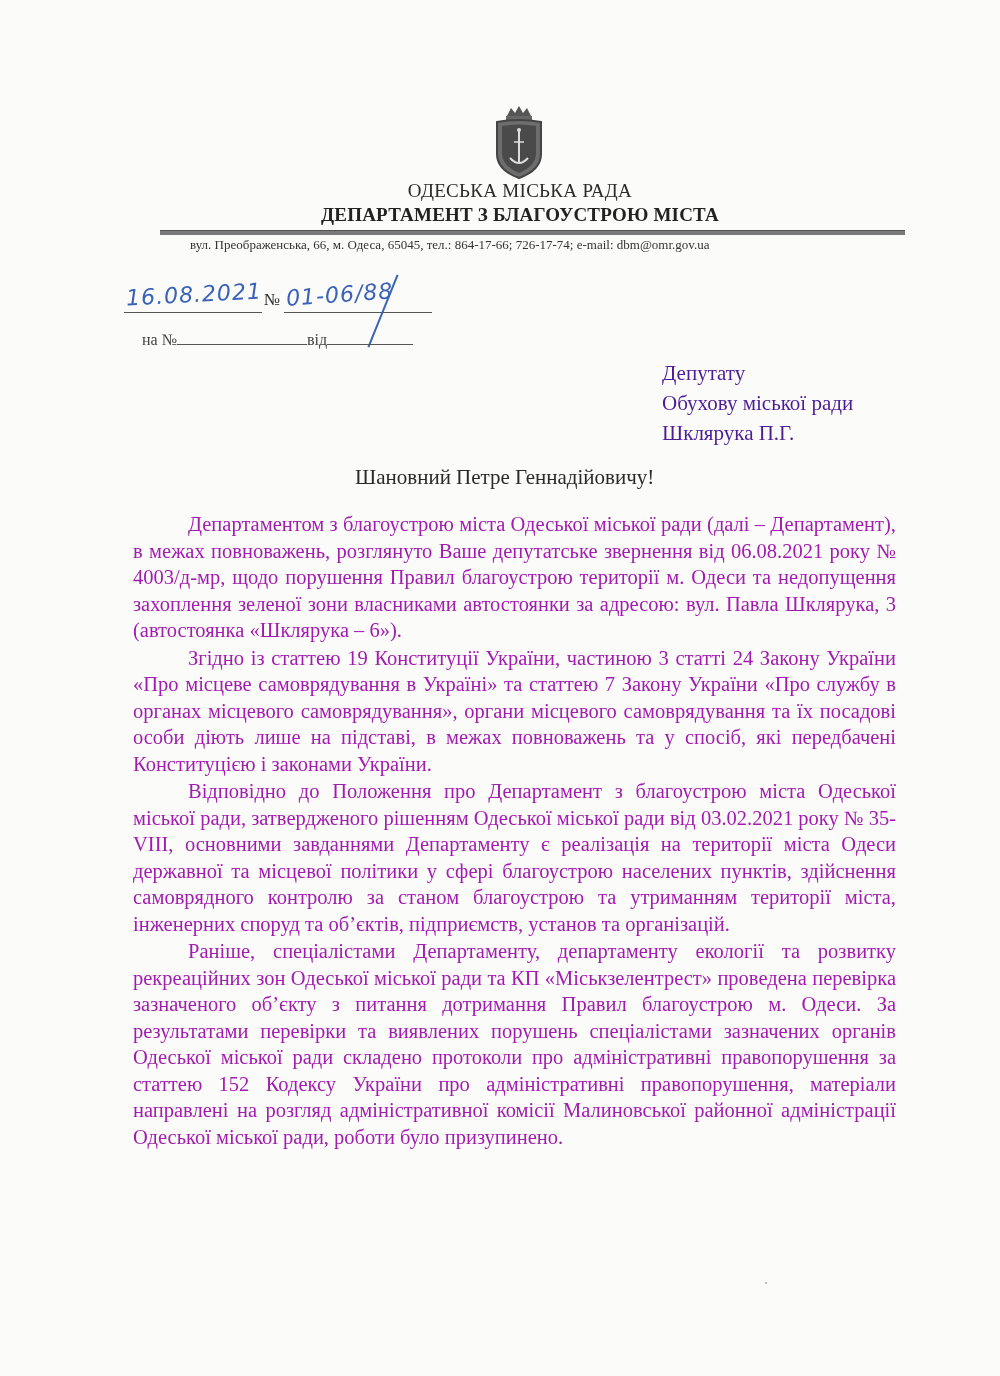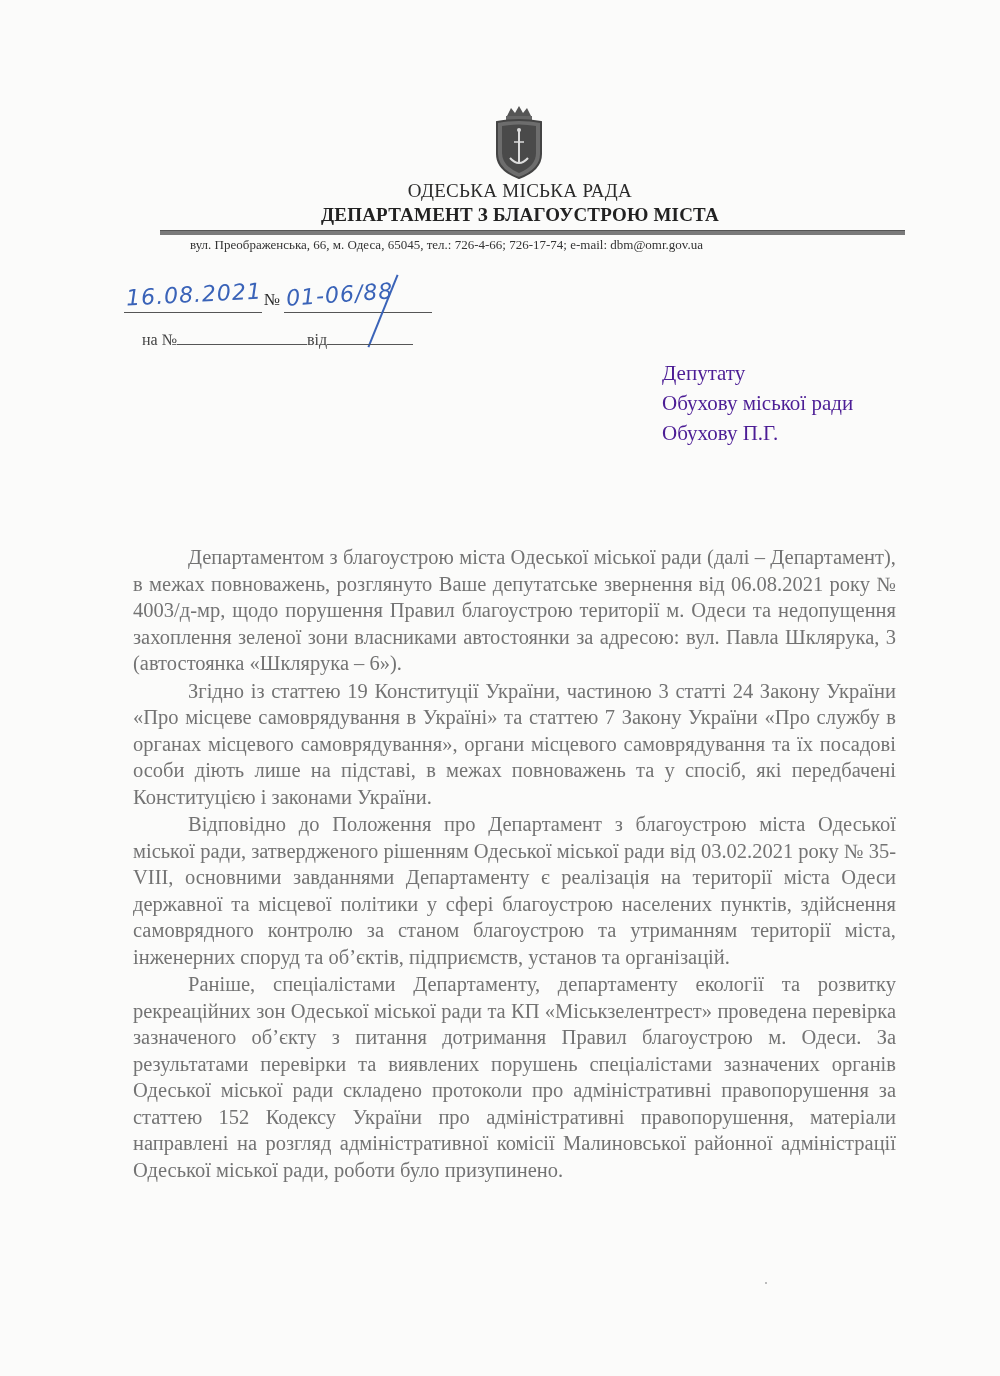--- a/index.html
+++ b/index.html
@@ -18,21 +18,21 @@
   .hand.date { left: 8px; top: 2px; transform: rotate(-3deg); }
   .hand.num { left: 168px; top: 2px; transform: rotate(-4deg); }
   .slash { position: absolute; left: 264px; top: -8px; width: 2px; height: 78px; background: #3a63b8; transform: rotate(22deg); }
   .ulines { position: absolute; border-bottom: 1px solid #555; height: 0; }
   .numsign { position: absolute; left: 146px; top: 10px; font-size: 17px; }
   .onnum { position: absolute; left: 142px; top: 330px; font-size: 16px; color: #444; }
   .onnum .fill { display: inline-block; width: 130px; border-bottom: 1px solid #555; height: 14px; vertical-align: baseline; }
   .onnum .fill2 { display: inline-block; width: 86px; border-bottom: 1px solid #555; height: 14px; vertical-align: baseline; }
   .addressee { position: absolute; left: 662px; top: 358px; font-size: 21px; line-height: 30px; color: #4c1d95; }
   .greeting { position: absolute; top: 465px; left: 355px; font-size: 21px; color: #2a2a2a; }
-  .body { position: absolute; left: 133px; top: 544px; width: 763px; font-size: 20.5px; line-height: 26.5px; text-align: justify; color: #737373; }
+  .body { position: absolute; left: 133px; top: 511px; width: 763px; font-size: 20.5px; line-height: 26.5px; text-align: justify; color: #a21caf; }
   .body p { margin: 0 0 1px 0; text-indent: 55px; }
   .faint { position: absolute; left: 765px; top: 1282px; width: 2px; height: 2px; background: #bbb; }
 </style>
 </head>
 <body>
 
 <div class="page">
 
   <svg class="emblem" viewBox="0 0 56 76">
     <path d="M16 12 L20 4 L24 9 L28 2 L32 9 L36 4 L40 12 Z" fill="#555"></path>
@@ -41,41 +41,42 @@
     <path d="M11 22 Q28 19 45 22 L45 49 Q45 62 28 69 Q11 62 11 49 Z" fill="#4a4a4a"></path>
     <line x1="28" y1="27" x2="28" y2="58" stroke="#ddd" stroke-width="2"></line>
     <circle cx="28" cy="26" r="2" fill="#ddd"></circle>
     <path d="M19 54 Q28 64 37 54" fill="none" stroke="#ddd" stroke-width="2"></path>
     <line x1="23" y1="38" x2="33" y2="38" stroke="#ddd" stroke-width="1.5"></line>
   </svg>
 
   <div class="council">ОДЕСЬКА МІСЬКА РАДА</div>
   <div class="dept">ДЕПАРТАМЕНТ З БЛАГОУСТРОЮ МІСТА</div>
   <div class="rule"></div>
-  <div class="contacts">вул. Преображенська, 66, м. Одеса, 65045,  тел.: 726-4-66; 726-17-74; e-mail: dbm@omr.gov.ua</div>
+  <div class="contacts">вул. Преображенська, 66, м. Одеса, 65045,  тел.: 864-17-66; 726-17-74; e-mail: dbm@omr.gov.ua</div>
 
   <div class="regline">
     <div class="ulines" style="left:6px; top:32px; width:138px;"></div>
     <span class="hand date">16.08.2021</span>
     <span class="numsign">№</span>
     <div class="ulines" style="left:166px; top:32px; width:148px;"></div>
     <span class="hand num">01-06/88</span>
     <div class="slash"></div>
   </div>
 
   <div class="onnum">
     <span>на №</span><span class="fill"></span><span>від</span><span class="fill2"></span>
   </div>
 
   <div class="addressee">
     <div>Депутату</div>
     <div>Обухову міської ради</div>
-    <div>Обухову П.Г.</div>
+    <div>Шклярука П.Г.</div>
   </div>
 
+  <div class="greeting">Шановний Петре Геннадійовичу!</div>
 
   <div class="body">
     <p>Департаментом з благоустрою міста Одеської міської ради (далі – Департамент), в межах повноважень, розглянуто Ваше депутатське звернення від 06.08.2021 року № 4003/д-мр, щодо порушення Правил благоустрою території м. Одеси та недопущення захоплення зеленої зони власниками автостоянки за адресою: вул. Павла Шклярука, 3 (автостоянка «Шклярука – 6»).</p>
     <p>Згідно із статтею 19 Конституції України, частиною 3 статті 24 Закону України «Про місцеве самоврядування в Україні» та статтею 7 Закону України «Про службу в органах місцевого самоврядування», органи місцевого самоврядування та їх посадові особи діють лише на підставі, в межах повноважень та у спосіб, які передбачені Конституцією і законами України.</p>
     <p>Відповідно до Положення про Департамент з благоустрою міста Одеської міської ради, затвердженого рішенням Одеської міської ради від 03.02.2021 року № 35-VIII, основними завданнями Департаменту є реалізація на території міста Одеси державної та місцевої політики у сфері благоустрою населених пунктів, здійснення самоврядного контролю за станом благоустрою та утриманням території міста, інженерних споруд та об’єктів, підприємств, установ та організацій.</p>
     <p>Раніше, спеціалістами Департаменту, департаменту екології та розвитку рекреаційних зон Одеської міської ради та КП «Міськзелентрест» проведена перевірка зазначеного об’єкту з питання дотримання Правил благоустрою м. Одеси. За результатами перевірки та виявлених порушень спеціалістами зазначених органів Одеської міської ради складено протоколи про адміністративні правопорушення за статтею 152 Кодексу України про адміністративні правопорушення, матеріали направлені на розгляд адміністративної комісії Малиновської районної адміністрації Одеської міської ради, роботи було призупинено.</p>
   </div>
 
   <div class="faint"></div>
 </div>

